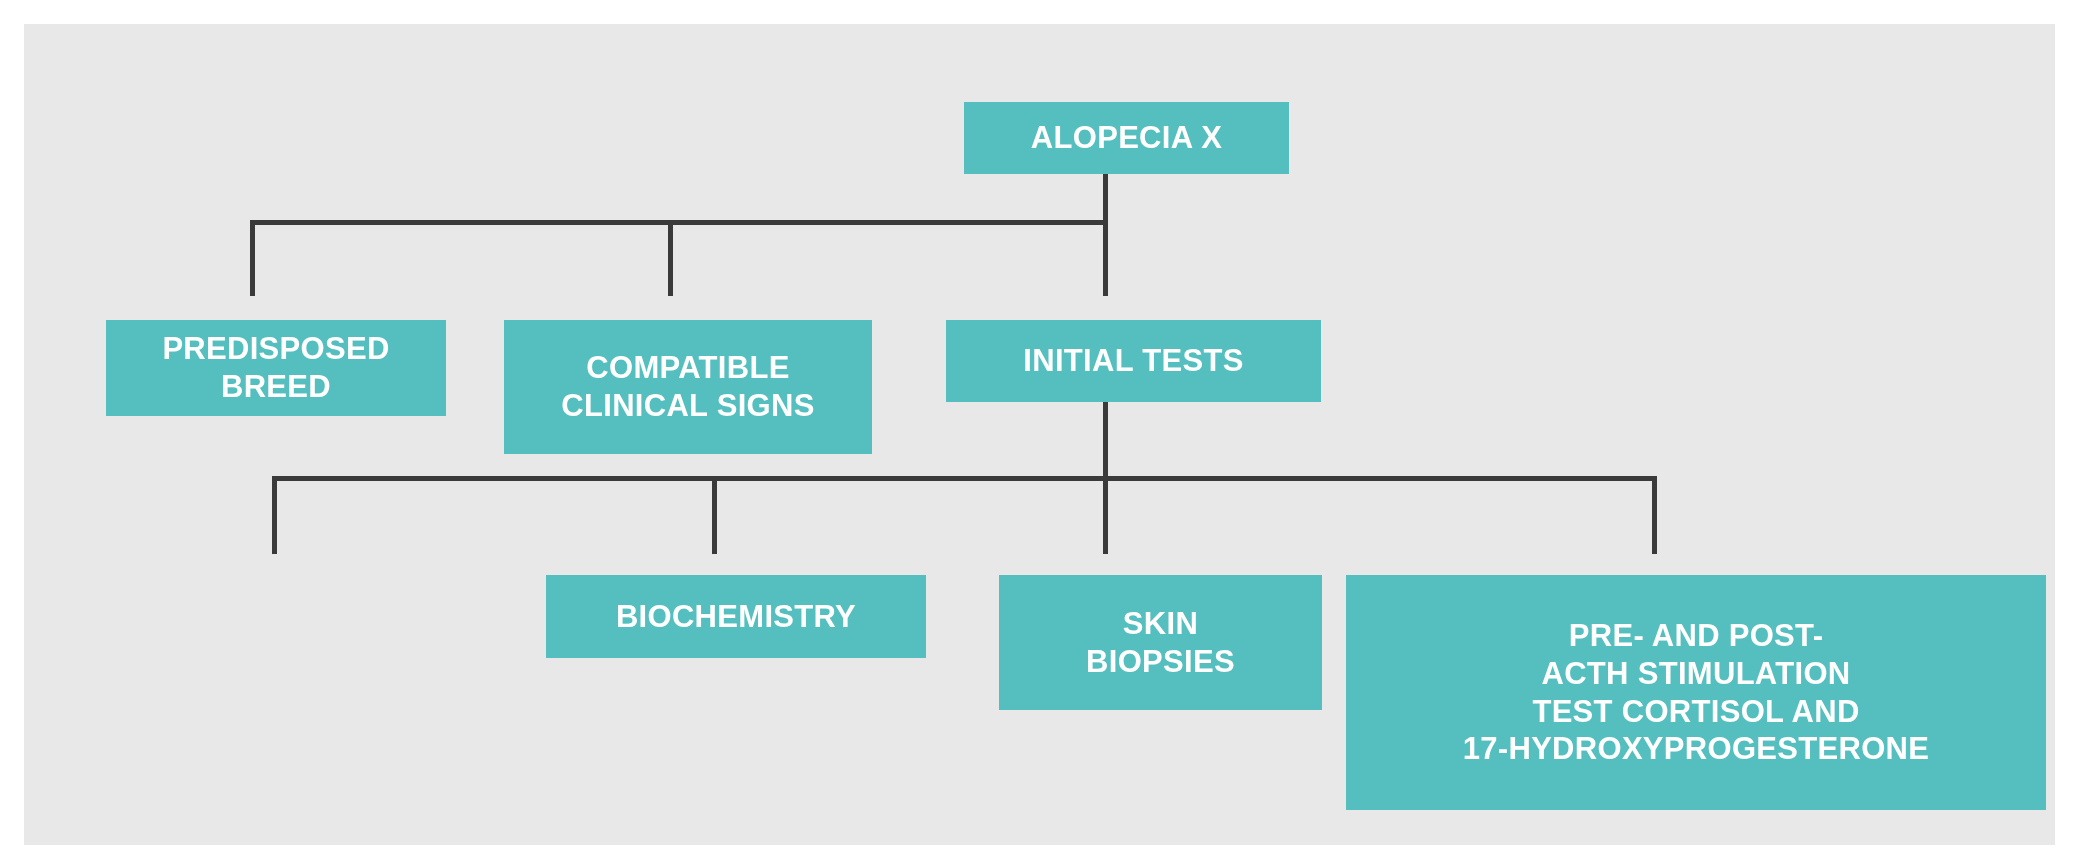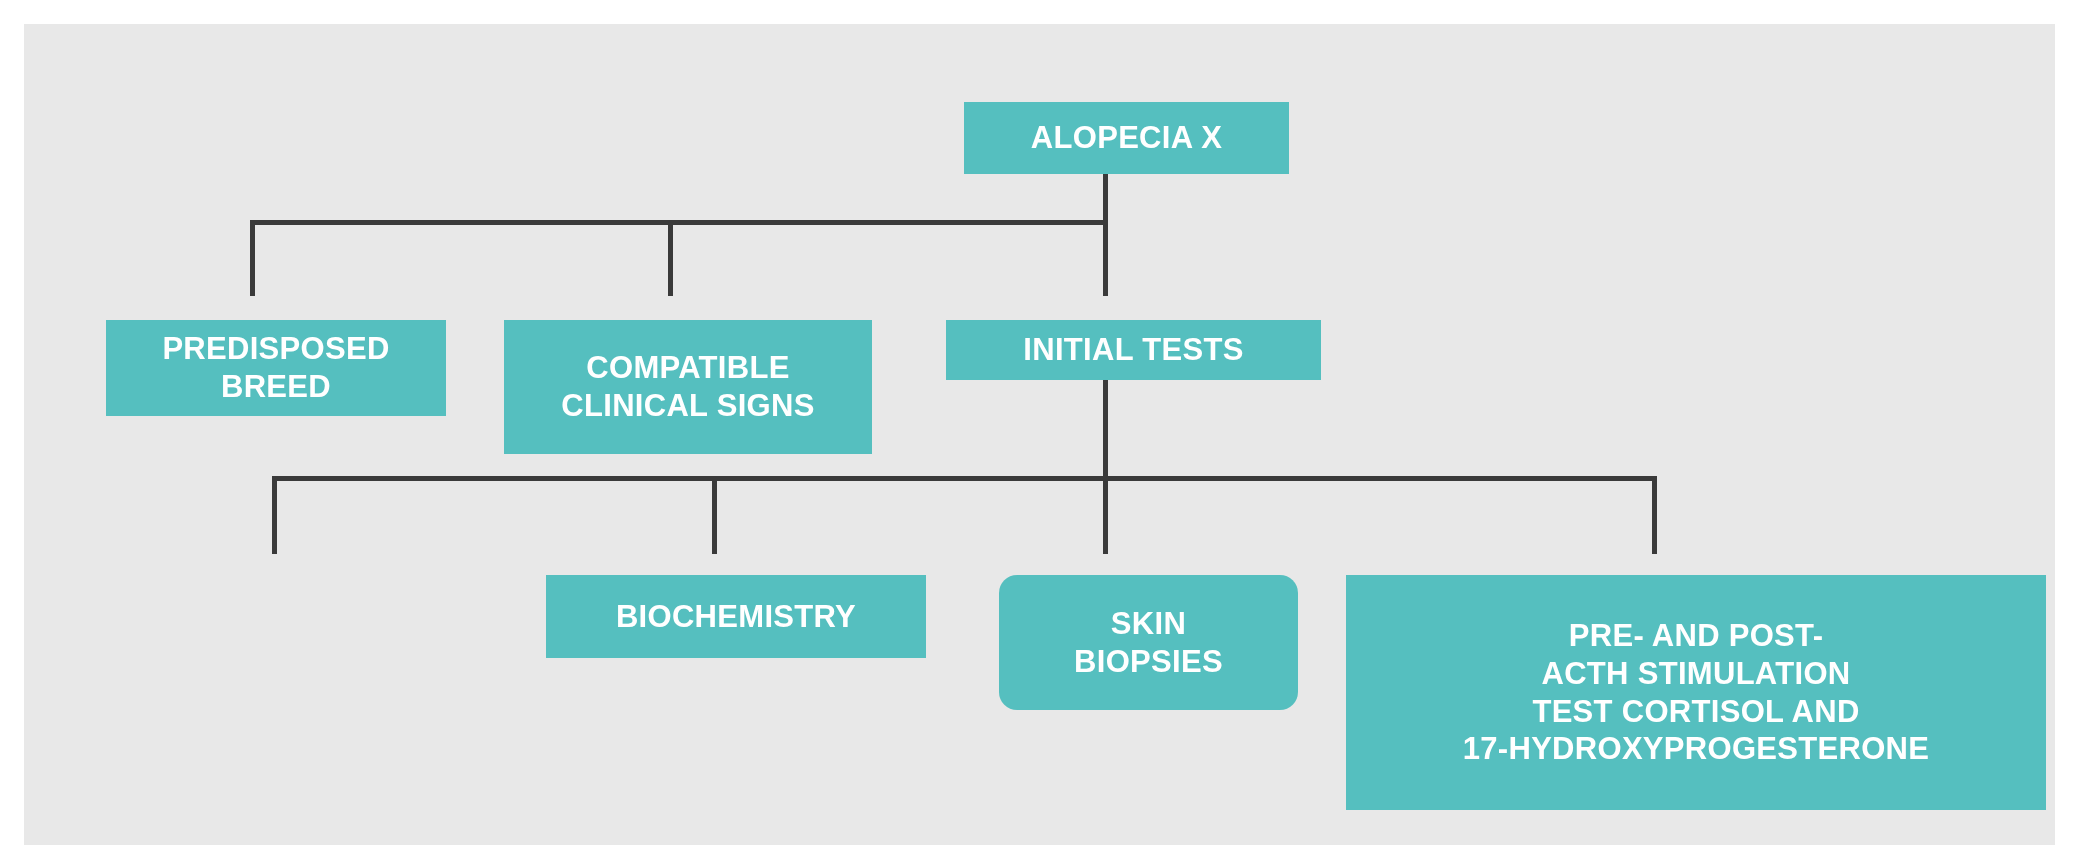--- a/index.html
+++ b/index.html
@@ -60,24 +60,24 @@
   .vline {
     position: absolute;
     background: #3a3a3a;
     width: 5px;
   }
 
   
   #node-alopecia-x     { left: 940px;  top: 78px;  width: 325px; height: 72px;  font-size: 31px; }
   #node-predisposed    { left: 82px;   top: 296px; width: 340px; height: 96px; font-size: 31px; }
   #node-compatible     { left: 480px;  top: 296px; width: 368px; height: 134px; font-size: 31px; }
-  #node-initial-tests  { left: 922px;  top: 296px; width: 375px; height: 60px;  font-size: 31px; }
+  #node-initial-tests  { left: 922px;  top: 296px; width: 375px; height: 82px;  font-size: 31px; }
   #node-haematology    { left: 82px;   top: 551px; width: 380px; height: 83px;  font-size: 31px; }
   #node-biochemistry   { left: 522px;  top: 551px; width: 380px; height: 83px;  font-size: 31px; align-items: center; }
-  #node-skin-biopsies  { left: 975px;  top: 551px; width: 299px; height: 135px; font-size: 31px; border-radius: 18px; }
+  #node-skin-biopsies  { left: 975px;  top: 551px; width: 323px; height: 135px; font-size: 31px; }
   #node-acth           { left: 1322px; top: 551px; width: 700px; height: 235px; font-size: 31px; }
 </style>
 </head>
 <body>
 
 <div id="canvas">
 
   <div id="panel">
 
     <div class="vline" style="left:1079px; top:126px; height:103px;"></div>

